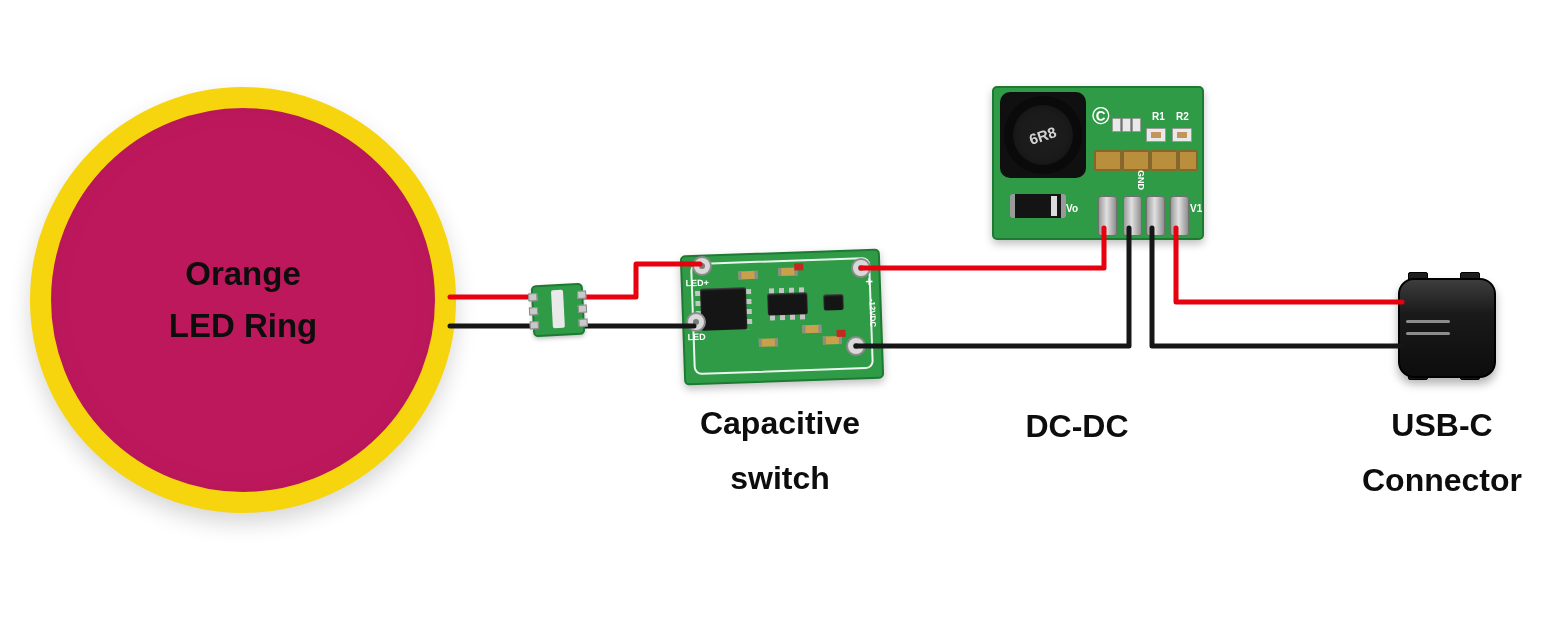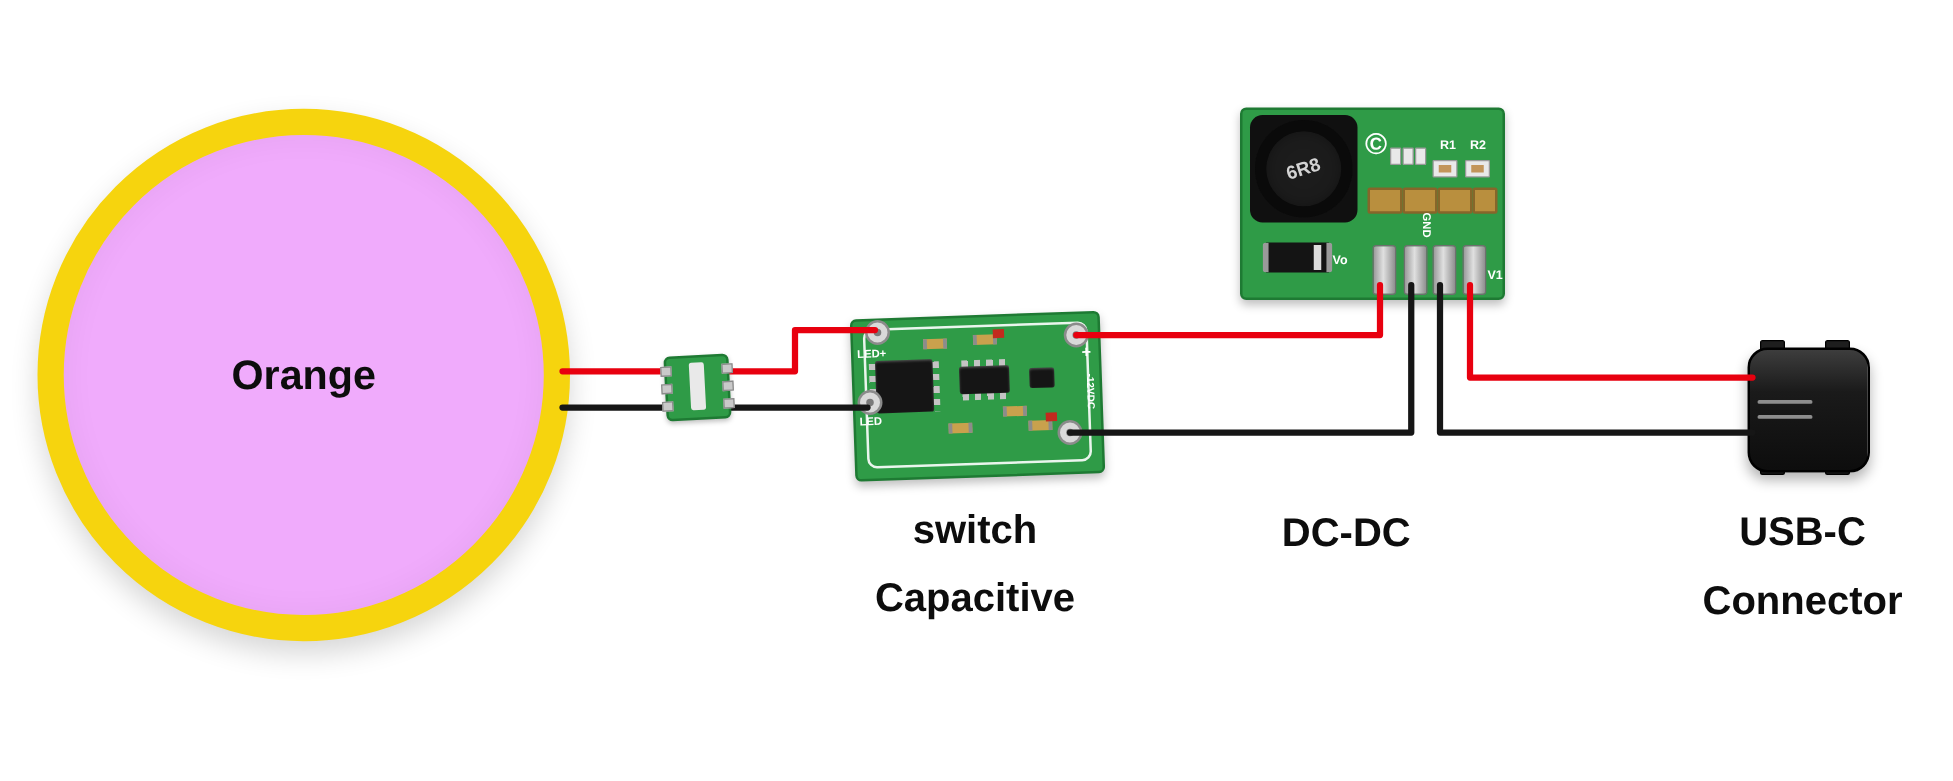--- a/index.html
+++ b/index.html
@@ -12,21 +12,21 @@
 
   
   svg.wires{position:absolute;left:0;top:0;z-index:2;pointer-events:none;}
   .wire{fill:none;stroke-width:5;stroke-linecap:round;stroke-linejoin:round;}
   .pad-ring{fill:#d9d9d9;stroke:#8b8b8b;stroke-width:2;}
   .pad-hole{fill:#7a7a7a;}
 
   
   .led-ring{
     left:30px;top:87px;width:384px;height:384px;border-radius:50%;
-    border:21px solid #f6d40e;background:#f0abfc;z-index:1;
+    border:21px solid #f6d40e;background:#be185d;z-index:1;
     box-shadow:0 10px 22px rgba(0,0,0,.16), inset 0 0 26px rgba(0,0,0,.05);
     display:flex;align-items:center;justify-content:center;
   }
   .led-ring-label{
     text-align:center;font-weight:bold;font-size:33px;line-height:52px;color:#0d0d0d;
   }
 
   
   .inline-module{
     left:532px;top:284px;width:48px;height:48px;z-index:3;
@@ -82,20 +82,21 @@
   .lbl-usbc{left:1267px;top:398px;width:350px;}
 </style>
 </head>
 <body>
 
 <div class="abs" style="left:0;top:0;width:1562px;height:625px;">
 
   <div class="abs led-ring">
     <div class="led-ring-label">
       <div>Orange</div>
+      <div>LED Ring</div>
     </div>
   </div>
 
   <div class="abs pcb cap-board">
     <div class="abs silk-outline" style="left:8px;top:6px;right:8px;bottom:8px;"></div>
 
     <div class="abs pins-v" style="left:12px;top:34px;height:40px;"></div>
     <div class="abs pins-v" style="left:62px;top:34px;height:40px;"></div>
     <div class="abs chip" style="left:17px;top:32px;width:46px;height:42px;"></div>
 
@@ -143,21 +144,21 @@
 
     <div class="abs diode"></div>
 
     <div class="abs cast-pad" style="left:104px;"></div>
     <div class="abs cast-pad" style="left:129px;"></div>
     <div class="abs cast-pad" style="left:152px;"></div>
     <div class="abs cast-pad" style="left:176px;"></div>
 
     <div class="abs silk-txt" style="left:72px;top:116px;font-size:10px;">Vo</div>
     <div class="abs silk-txt vtxt" style="left:142px;top:82px;font-size:9px;">GND</div>
-    <div class="abs silk-txt" style="left:196px;top:116px;font-size:10px;margin-top:12px;">V1</div>
+    <div class="abs silk-txt" style="left:196px;top:116px;font-size:10px;">V1</div>
   </div>
 
   <div class="abs usbc">
     <div class="abs usbc-tab" style="left:10px;top:0;"></div>
     <div class="abs usbc-tab" style="left:62px;top:0;"></div>
     <div class="abs usbc-tab" style="left:10px;bottom:0;"></div>
     <div class="abs usbc-tab" style="left:62px;bottom:0;"></div>
     <div class="abs usbc-body"></div>
     <div class="abs usbc-pin" style="top:48px;"></div>
     <div class="abs usbc-pin" style="top:60px;"></div>
@@ -190,22 +191,22 @@
     <div class="abs label-strip"></div>
     <div class="abs mpin" style="left:-5px;top:6px;"></div>
     <div class="abs mpin" style="left:-5px;top:20px;"></div>
     <div class="abs mpin" style="left:-5px;top:34px;"></div>
     <div class="abs mpin" style="right:-5px;top:6px;"></div>
     <div class="abs mpin" style="right:-5px;top:20px;"></div>
     <div class="abs mpin" style="right:-5px;top:34px;"></div>
   </div>
 
   <div class="abs comp-label lbl-cap">
+    <div>Capacitive</div>
     <div>switch</div>
-    <div>Capacitive</div>
   </div>
 
   <div class="abs comp-label lbl-dcdc">
     <div>DC-DC</div>
   </div>
 
   <div class="abs comp-label lbl-usbc">
     <div>USB-C</div>
     <div>Connector</div>
   </div>

